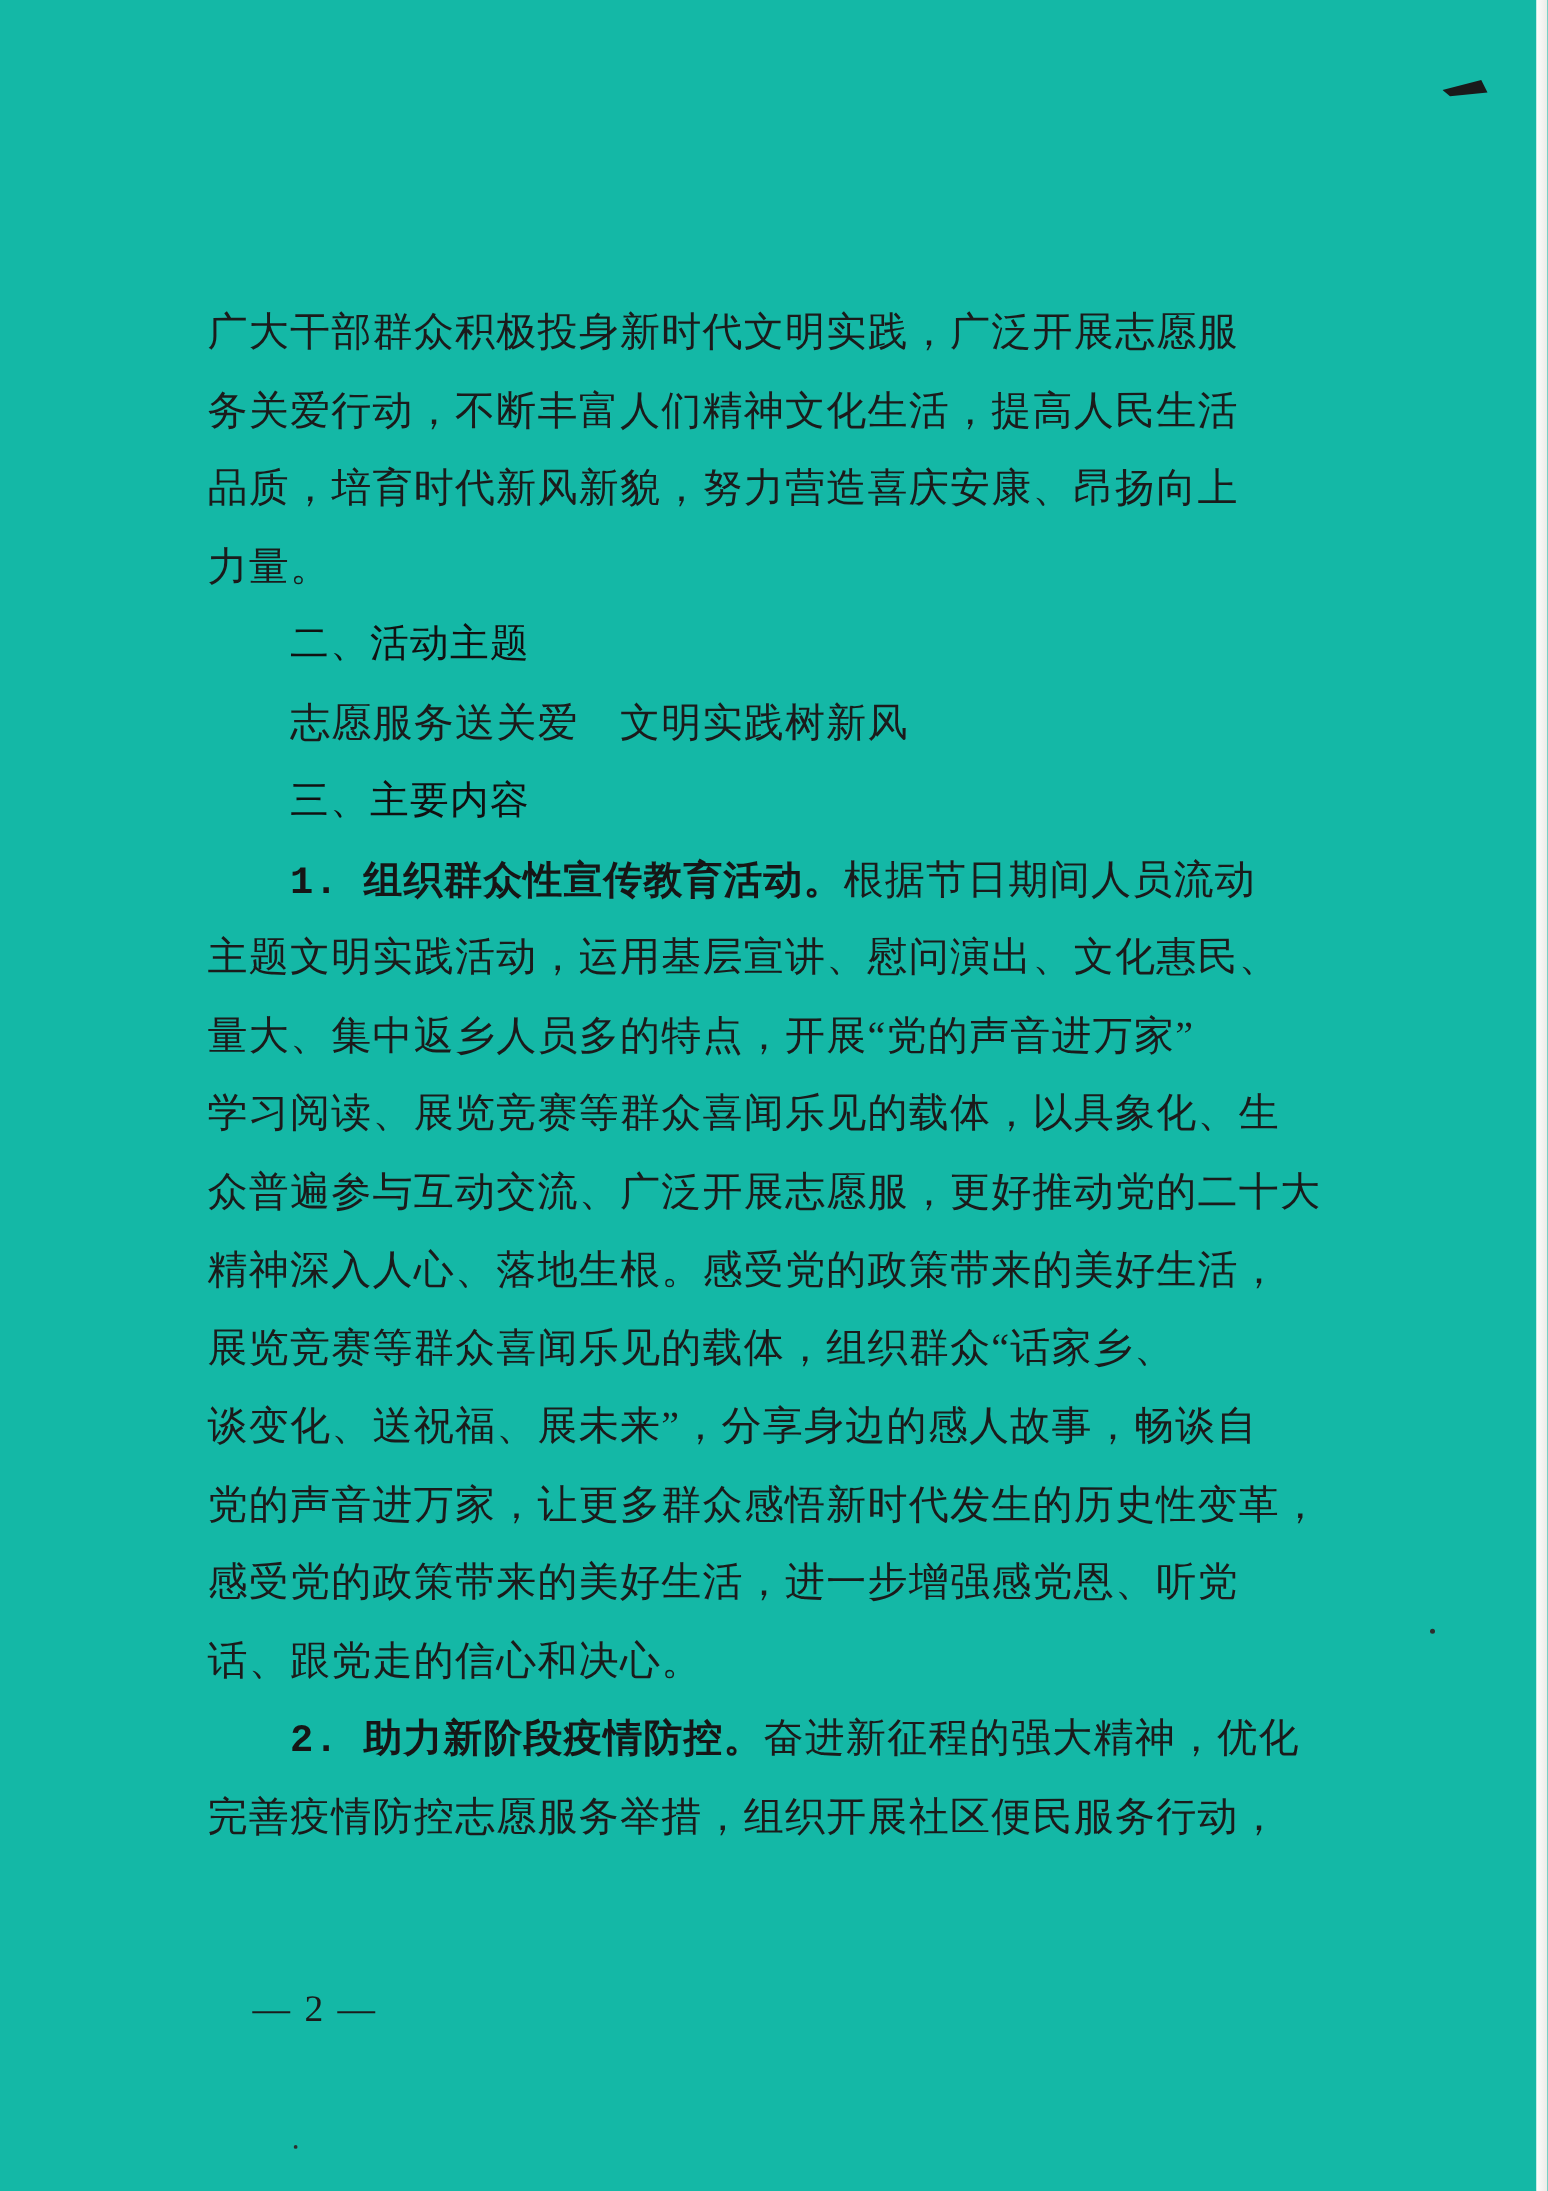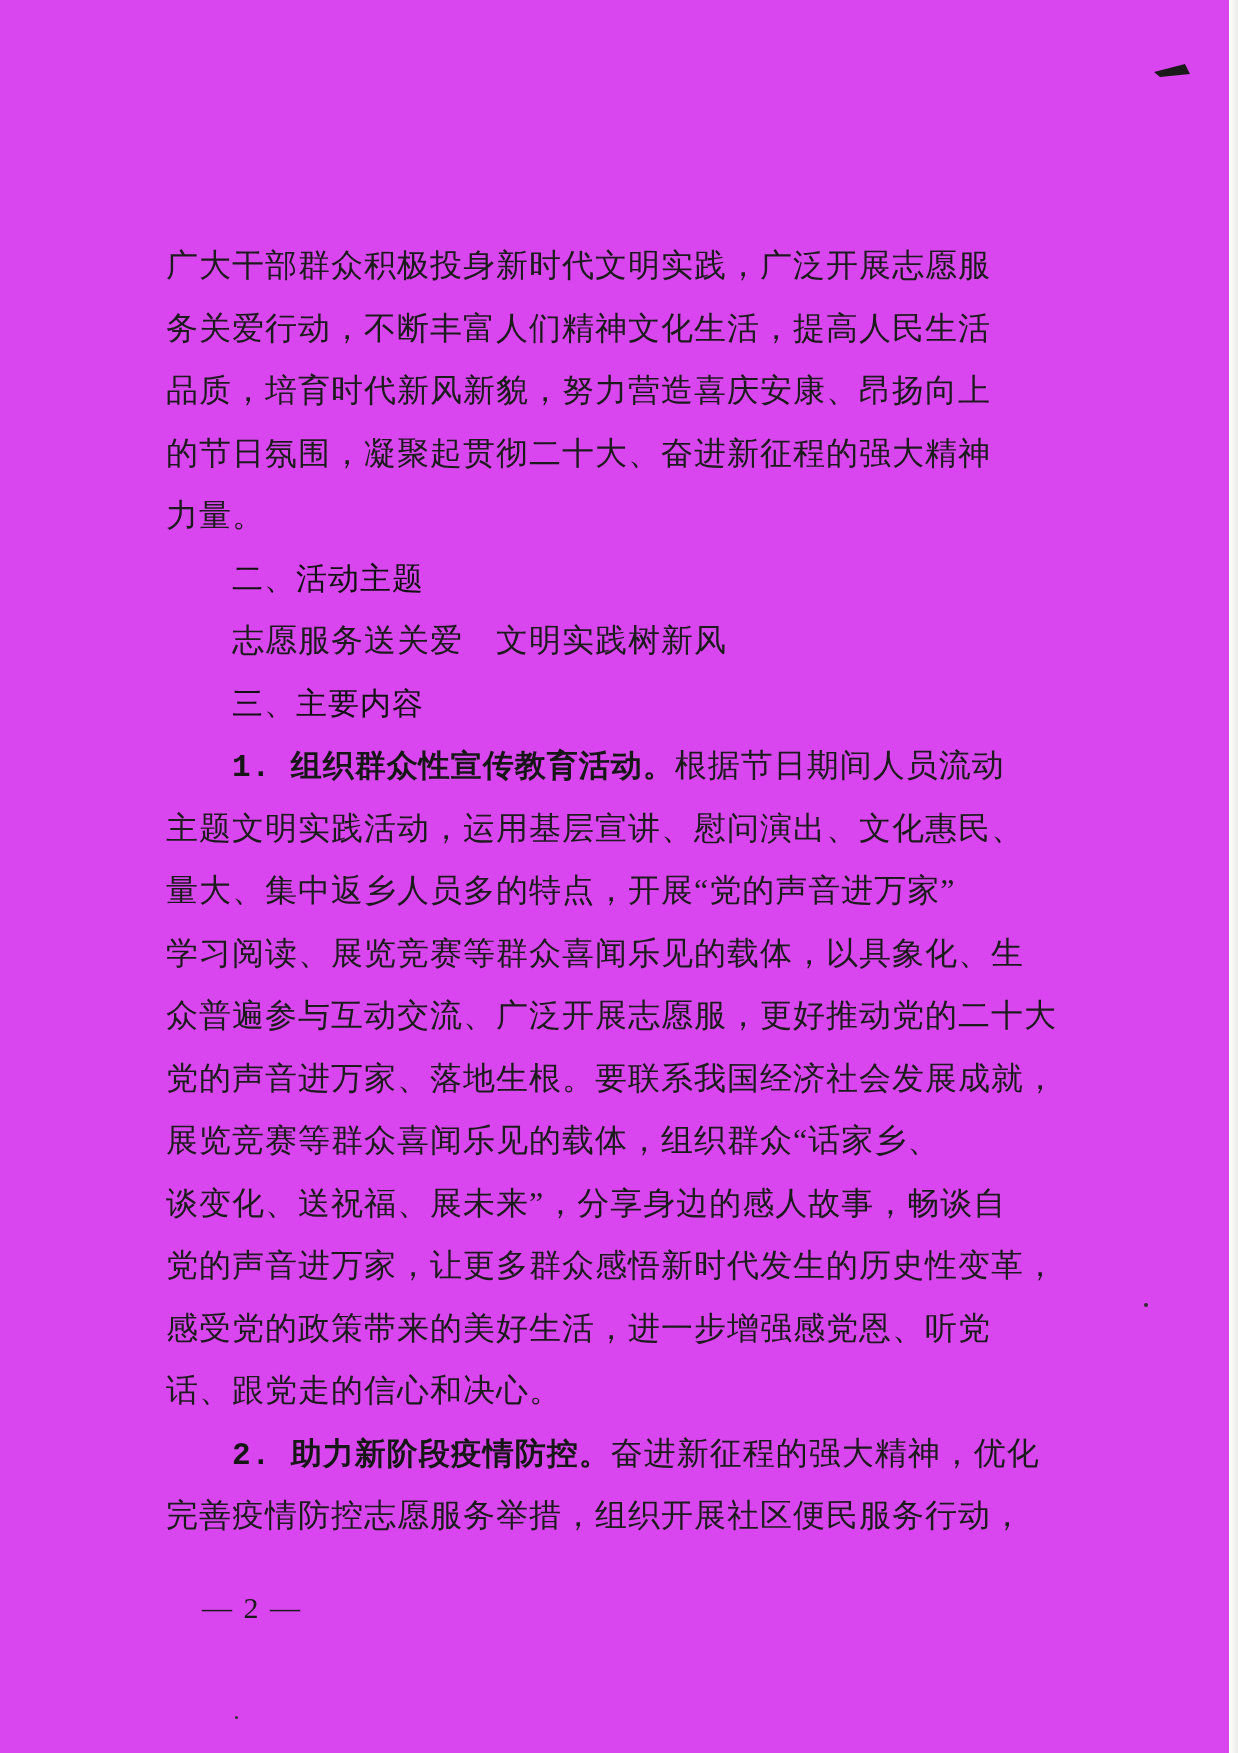--- a/index.html
+++ b/index.html
@@ -4,21 +4,21 @@
 <style>
   html,body { margin:0; padding:0; }
   body {
     width:1238px; height:1753px;
     background:#ffffff;
     font-family:"Liberation Serif","DejaVu Serif",serif;
   }
   .page {
     position:relative;
     width:1238px; height:1753px;
-    background:#d946ef;
+    background:#14b8a6;
     overflow:hidden;
     color:#1b1b1b;
   }
   .edge-shadow {
     position:absolute; right:0; top:0;
     width:9px; height:100%;
     background:linear-gradient(to right,#fdfdfc,#ebebe8);
   }
   .content {
     position:absolute; left:166px; top:234px; width:834px;
@@ -62,35 +62,34 @@
 <div class="page">
 
   <svg class="scan-mark" width="40" height="18" viewBox="0 0 40 18">
     <polygon points="0,8 31,0 36,10 6,13" fill="#1a1a1a"></polygon>
   </svg>
 
   <div class="content">
     <div class="line">广大干部群众积极投身新时代文明实践，广泛开展志愿服</div>
     <div class="line">务关爱行动，不断丰富人们精神文化生活，提高人民生活</div>
     <div class="line">品质，培育时代新风新貌，努力营造喜庆安康、昂扬向上</div>
-    <div class="line">的节日氛围，凝聚起贯彻二十大、奋进新征程的强大精神</div>
     <div class="line">力量。</div>
 
     <div class="line heading">二、活动主题</div>
     <div class="line indent">志愿服务送关爱　文明实践树新风</div>
     <div class="line heading">三、主要内容</div>
 
     <div class="line indent">
       <span class="lead">1. 组织群众性宣传教育活动。</span><span>根据节日期间人员流动</span>
     </div>
     <div class="line">主题文明实践活动，运用基层宣讲、慰问演出、文化惠民、</div>
     <div class="line">量大、集中返乡人员多的特点，开展“党的声音进万家”</div>
     <div class="line">学习阅读、展览竞赛等群众喜闻乐见的载体，以具象化、生</div>
     <div class="line">众普遍参与互动交流、广泛开展志愿服，更好推动党的二十大</div>
-    <div class="line">党的声音进万家、落地生根。要联系我国经济社会发展成就，</div>
+    <div class="line">精神深入人心、落地生根。感受党的政策带来的美好生活，</div>
     <div class="line">展览竞赛等群众喜闻乐见的载体，组织群众“话家乡、</div>
     <div class="line">谈变化、送祝福、展未来”，分享身边的感人故事，畅谈自</div>
     <div class="line">党的声音进万家，让更多群众感悟新时代发生的历史性变革，</div>
     <div class="line">感受党的政策带来的美好生活，进一步增强感党恩、听党</div>
     <div class="line">话、跟党走的信心和决心。</div>
 
     <div class="line indent">
       <span class="lead">2. 助力新阶段疫情防控。</span><span>奋进新征程的强大精神，优化</span>
     </div>
     <div class="line">完善疫情防控志愿服务举措，组织开展社区便民服务行动，</div>

